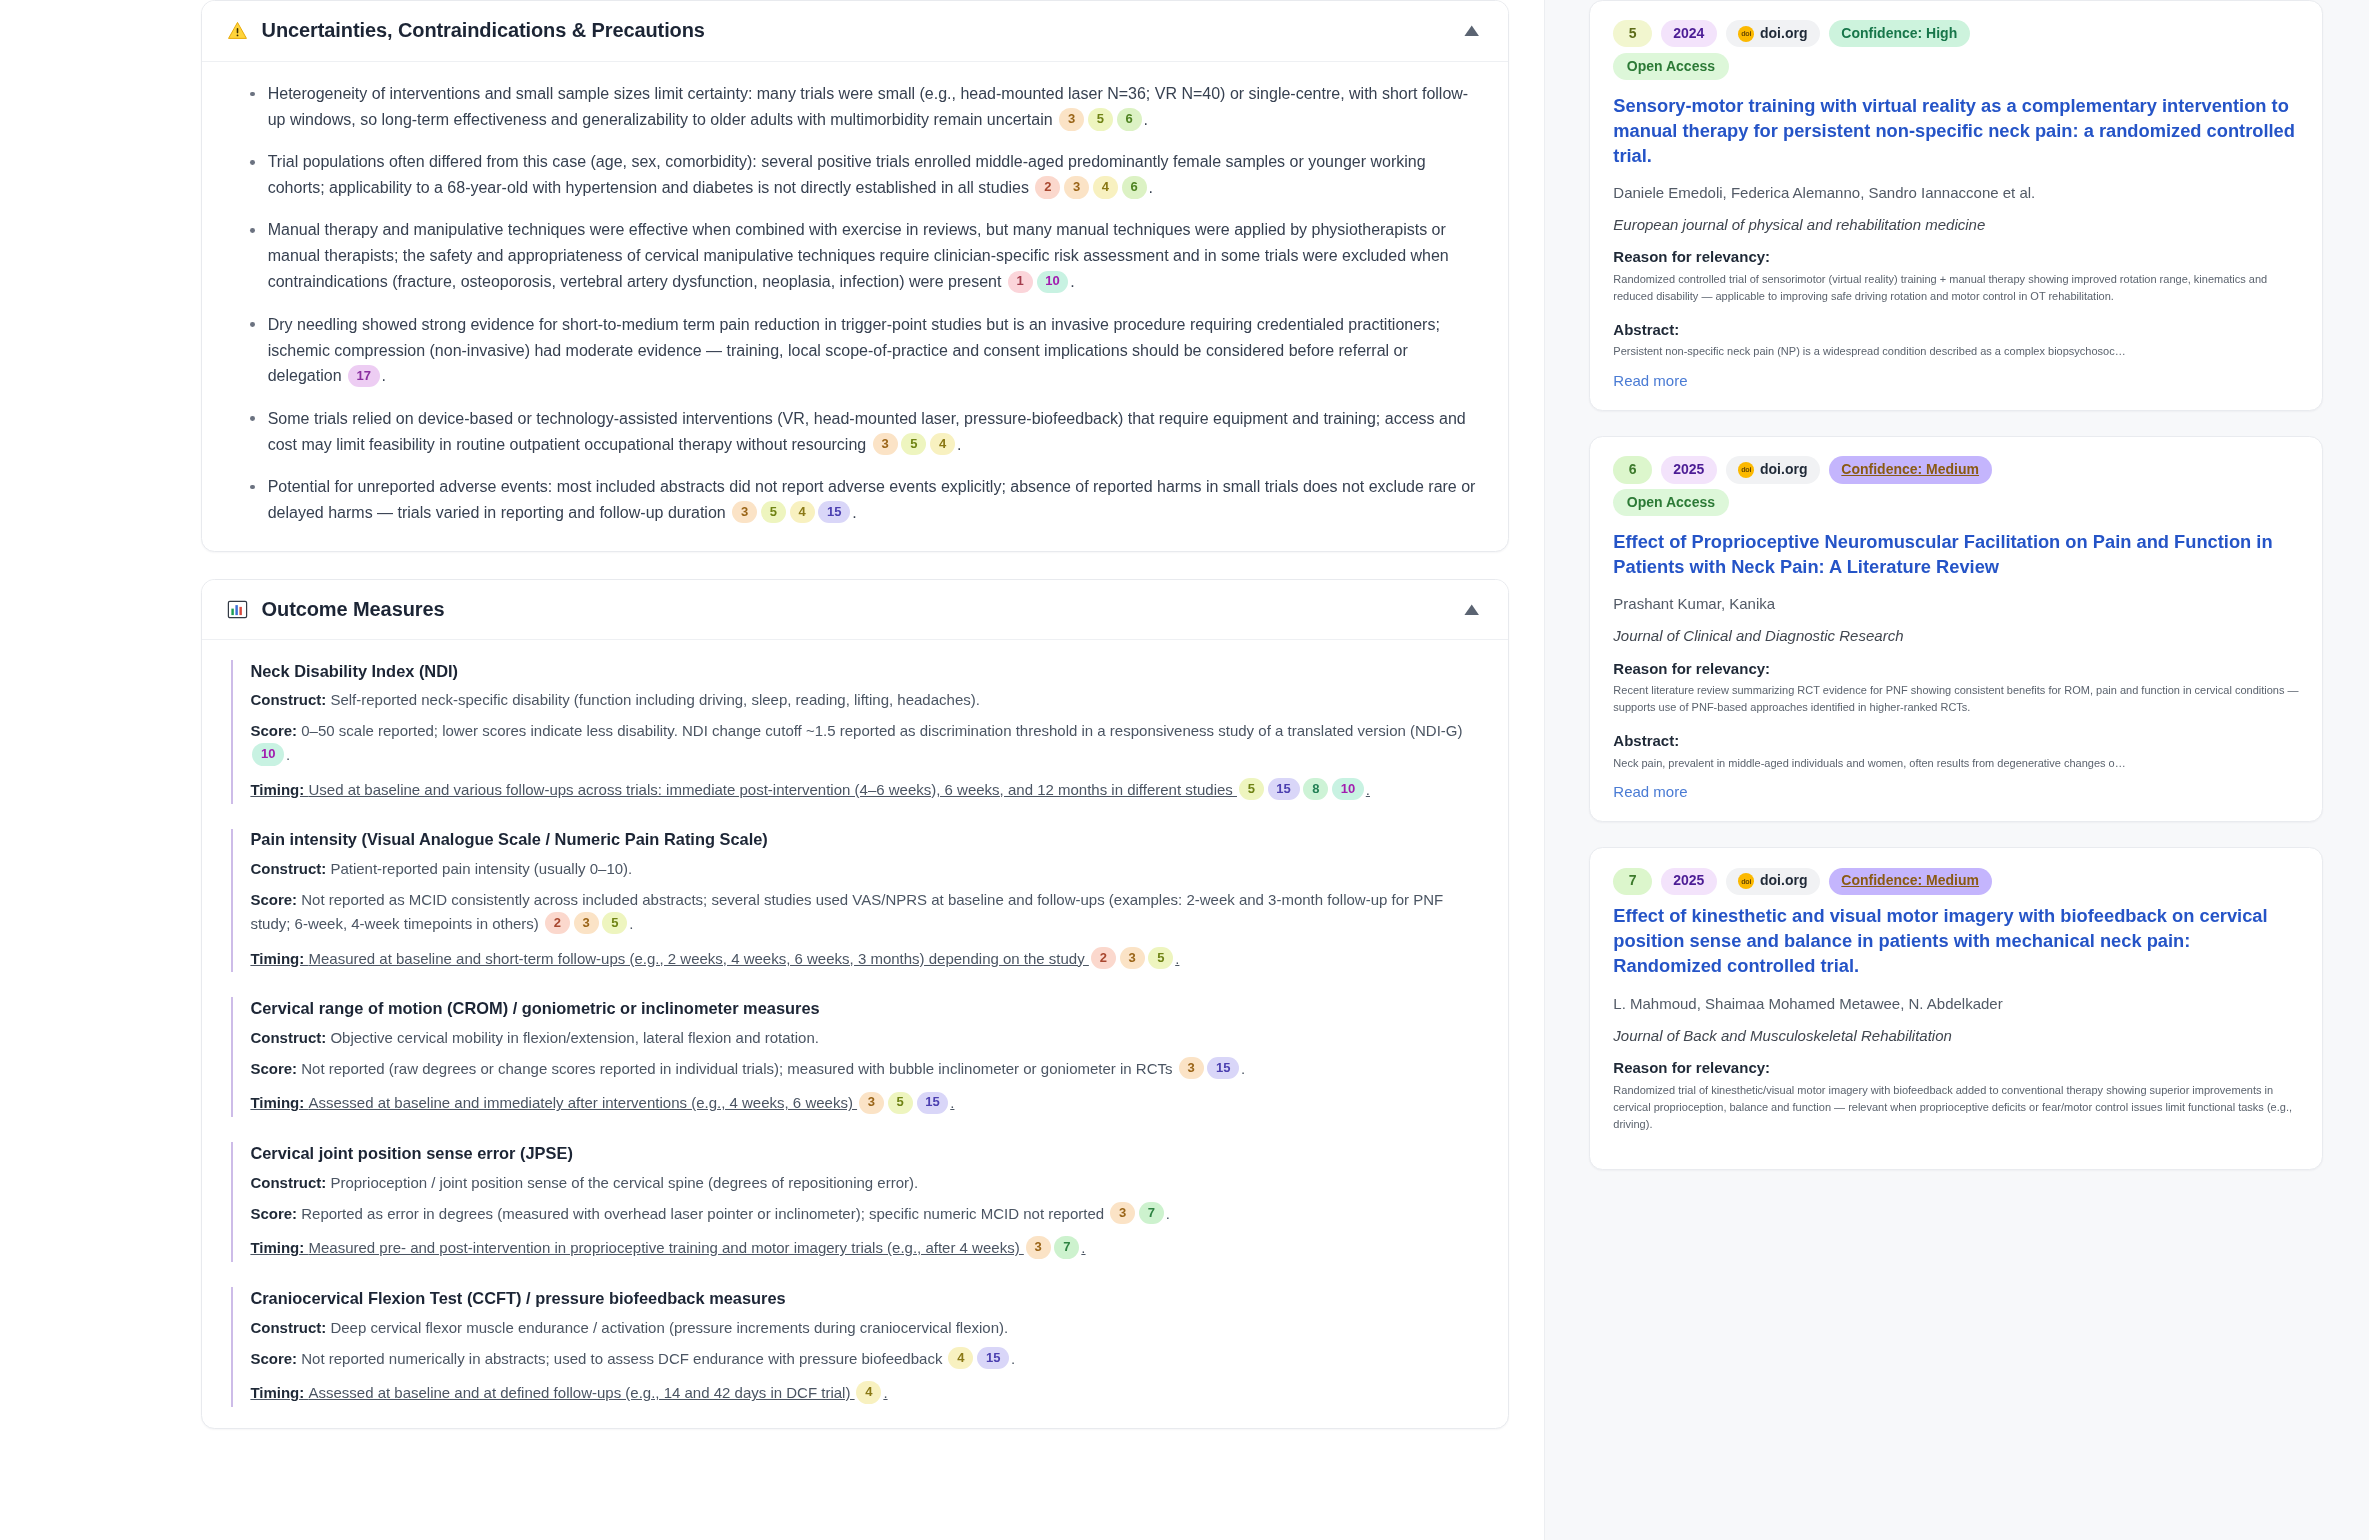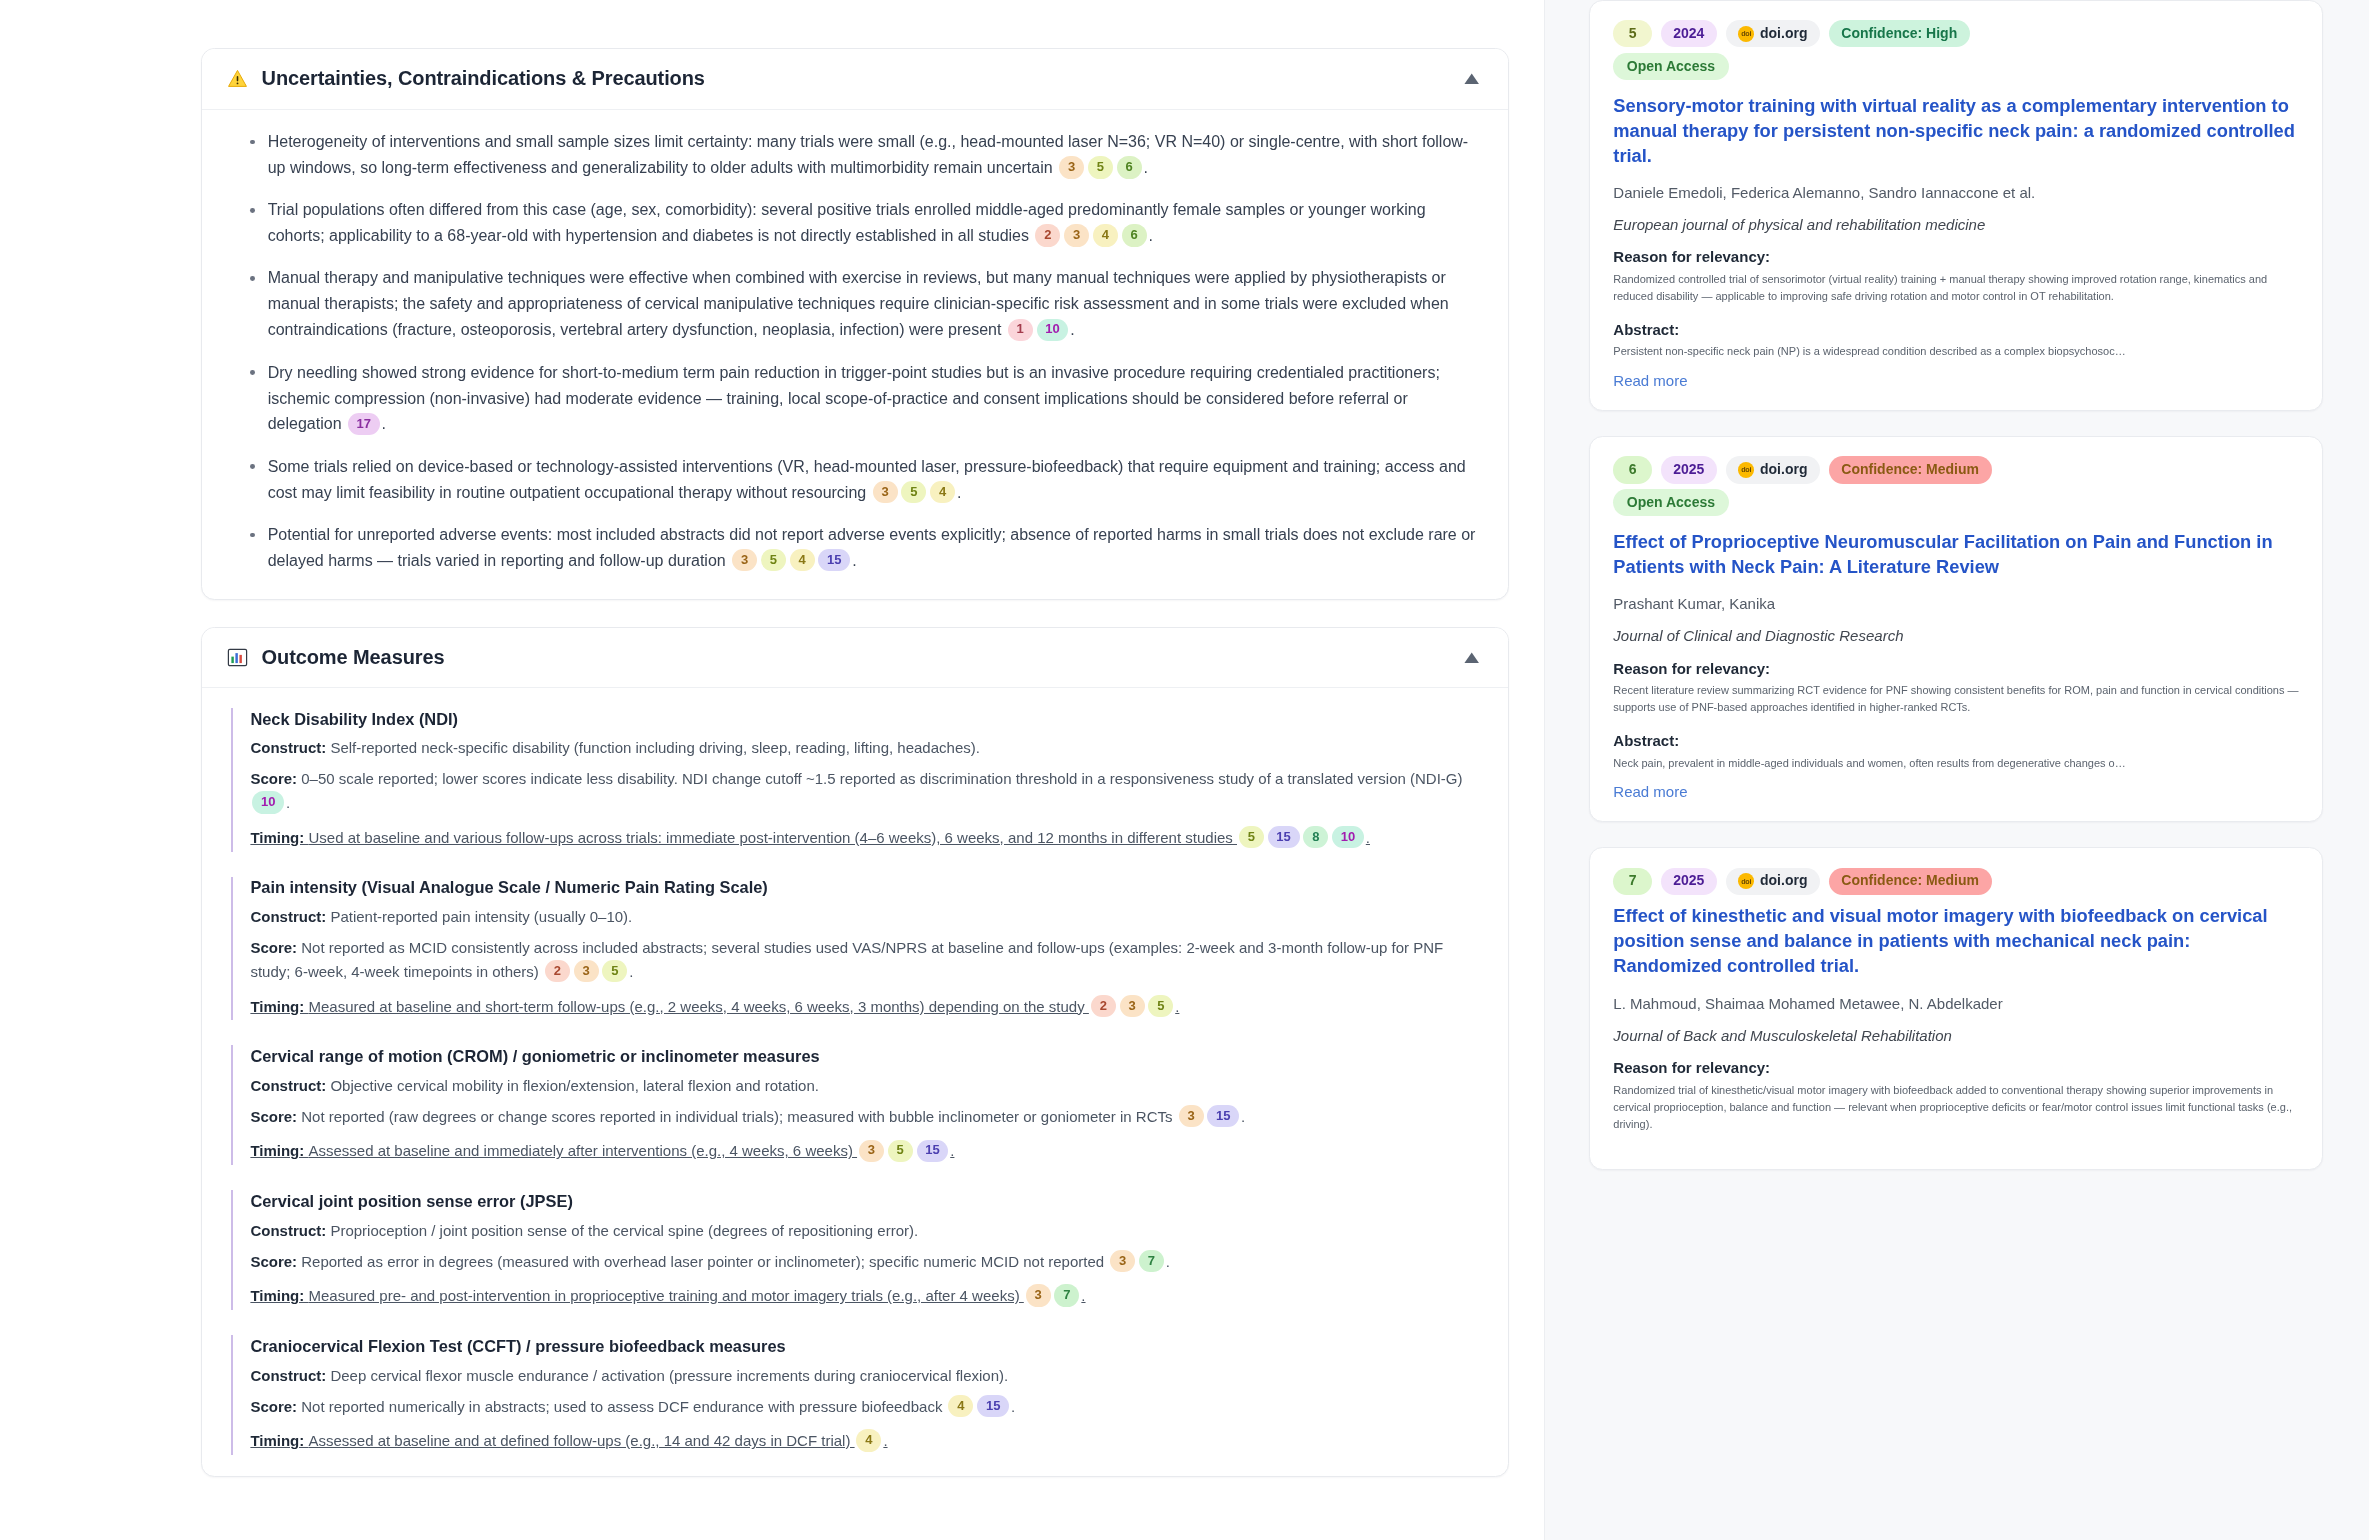--- a/index.html
+++ b/index.html
@@ -24,21 +24,20 @@
   .main-col {
     width: 1545px;
     height: 1541px;
     background: #ffffff;
     padding: 0 0 0 0;
     position: relative;
     overflow: hidden;
   }
   .main-inner {
     padding: 0 35px 0 201px;
-    margin-top: 48px;
   }
 
   .card {
     background: #ffffff;
     border: 1px solid #e8eaee;
     border-radius: 13.5px;
     box-shadow: 0 1px 1.9px rgba(16,24,40,0.04);
     margin-bottom: 27px;
     overflow: hidden;
   }
@@ -173,21 +172,21 @@
     font-weight: 700;
     line-height:1.25;
     white-space: nowrap;
   }
   .b-rank-5 { background:#f2f6cf; color:#5c6b18; padding:4.8px 15.4px; }
   .b-rank-6 { background:#dcf6cc; color:#3c7a2c; padding:4.8px 15.4px; }
   .b-rank-7 { background:#dcf6cc; color:#3c7a2c; padding:4.8px 15.4px; }
   .b-year { background:#f3e3fb; color:#4c1d95; }
   .b-doi  { background:#f1f2f4; color:#1f2937; }
   .b-conf-high { background:#cdf3dd; color:#17764a; }
-  .b-conf-med  { background:#fca5a5; color:#8a5a13; }
+  .b-conf-med  { background:#c4b5fd; color:#8a5a13;text-decoration:underline; }
   .b-oa { background:#ddf7d9; color:#2c7a36; padding:4.8px 13.5px; }
   .badges-row2 { margin-bottom: 13.5px; }
 
   .doi-dot {
     width:16px; height:15.4px;
     border-radius:50%;
     background:#fcb900;
     display:inline-flex;
     align-items:center;
     justify-content:center;

